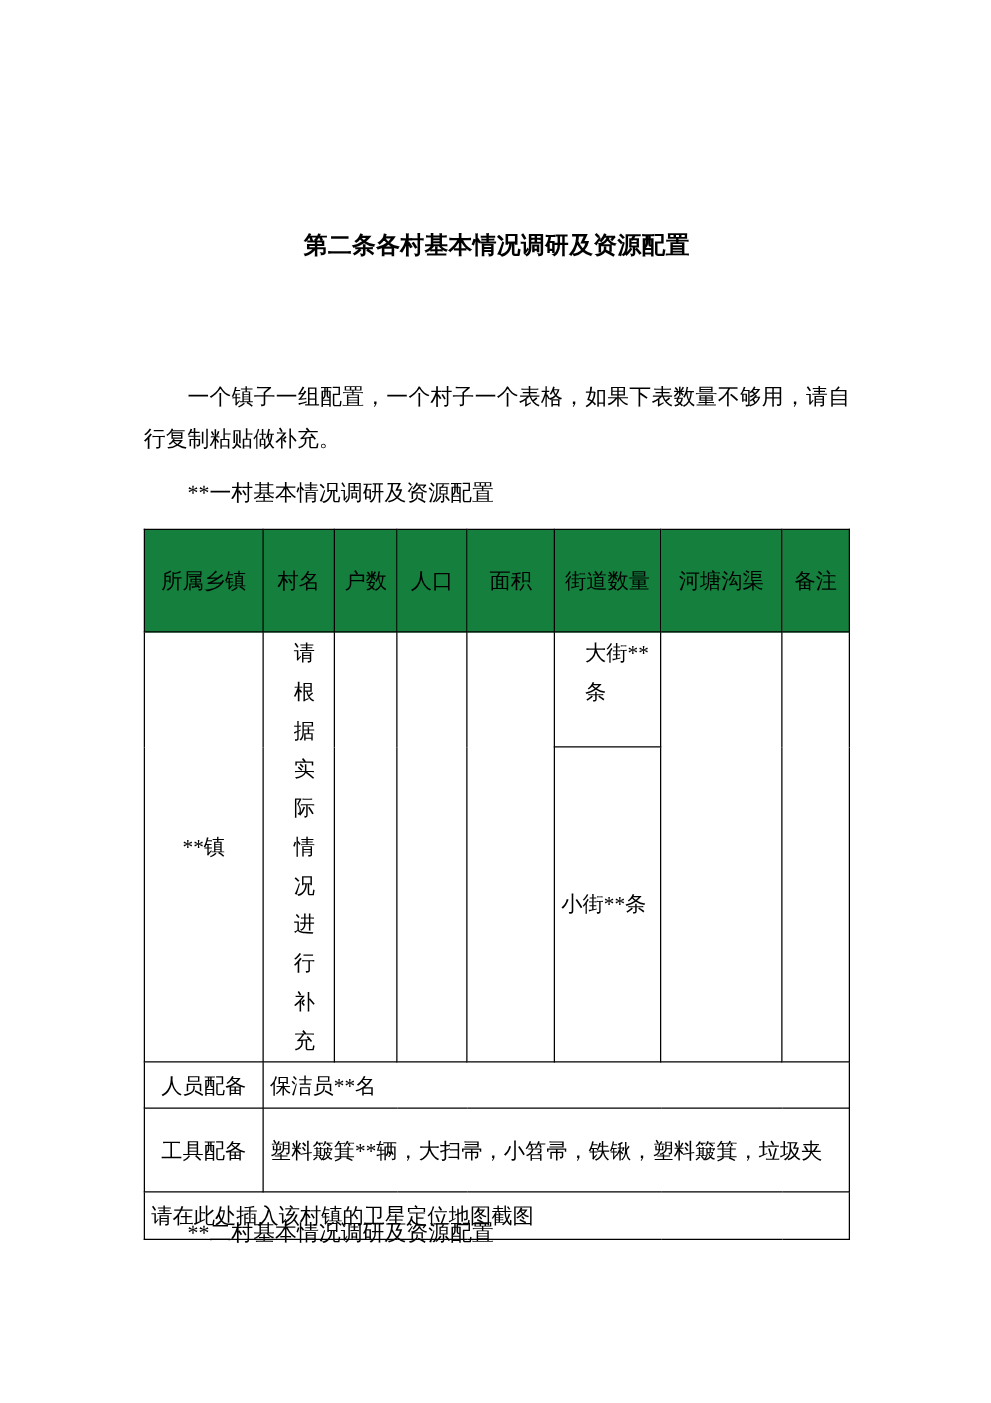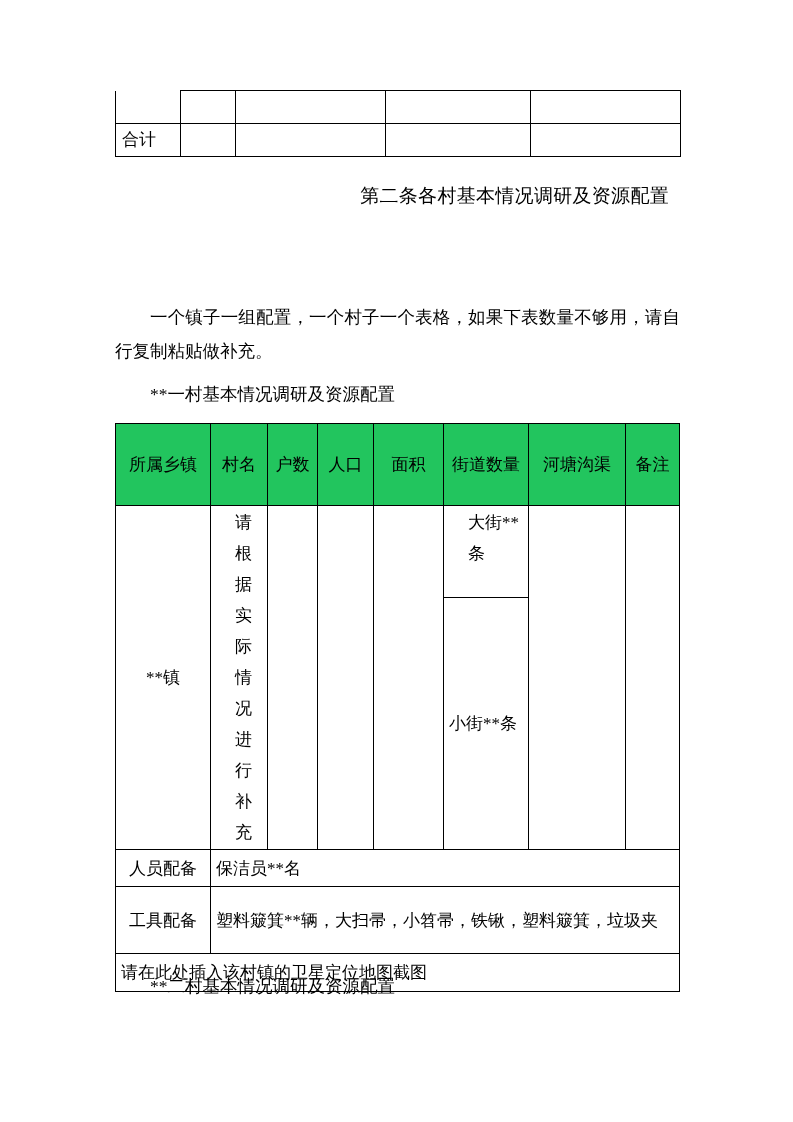--- a/index.html
+++ b/index.html
@@ -42,26 +42,26 @@
     vertical-align: middle;
     box-sizing: border-box;
   }
   .top-table tr.first-row td.no-top {
     border-top: none;
   }
 
   
   .section-heading {
     position: absolute;
-    left: 104px;
+    left: 115px;
     top: 183px;
     width: 565px;
-    text-align: right;
+    text-align: center;
     font-size: 19px;
-    font-weight: normal;
+    font-weight: bold;
     letter-spacing: 0.3px;
   }
 
   .para {
     position: absolute;
     left: 115px;
     width: 565px;
     font-size: 17.5px;
     line-height: 34px;
     text-align: justify;
@@ -88,21 +88,21 @@
     border: 1.3px solid #000000;
     font-size: 17px;
     line-height: 31px;
     padding: 1px 5px;
     vertical-align: middle;
     box-sizing: border-box;
     font-weight: normal;
     word-break: break-all;
   }
   .main-table th.hdr {
-    background: #22c55e;
+    background: #15803d;
     height: 82px;
     text-align: center;
     vertical-align: middle;
     margin-top: 29px;
   }
   .main-table td.cell-left {
     text-align: left;
     vertical-align: middle;
   }
   .main-table td.cell-center {
@@ -131,45 +131,20 @@
     font-size: 13px;
     color: #3a3a3a;
     font-family: "Liberation Serif", "DejaVu Serif", serif;
   }
 </style>
 </head>
 <body>
 
 <div class="page">
 
-  <table class="top-table">
-    <colgroup>
-      <col style="width:65px">
-      <col style="width:55px">
-      <col style="width:150px">
-      <col style="width:145px">
-      <col style="width:150px">
-    </colgroup>
-    <tbody>
-      <tr class="first-row">
-        <td class="no-top"></td>
-        <td></td>
-        <td></td>
-        <td></td>
-        <td></td>
-      </tr>
-      <tr>
-        <td>合计</td>
-        <td></td>
-        <td></td>
-        <td></td>
-        <td></td>
-      </tr>
-    </tbody>
-  </table>
 
   <div class="section-heading">第二条各村基本情况调研及资源配置</div>
 
   <div class="para indent p-2">一个镇子一组配置，一个村子一个表格，如果下表数量不够用，请自行复制粘贴做补充。</div>
   <div class="para indent p-3">**一村基本情况调研及资源配置</div>
 
   <table class="main-table">
     <colgroup>
       <col style="width:95px">
       <col style="width:57px">

